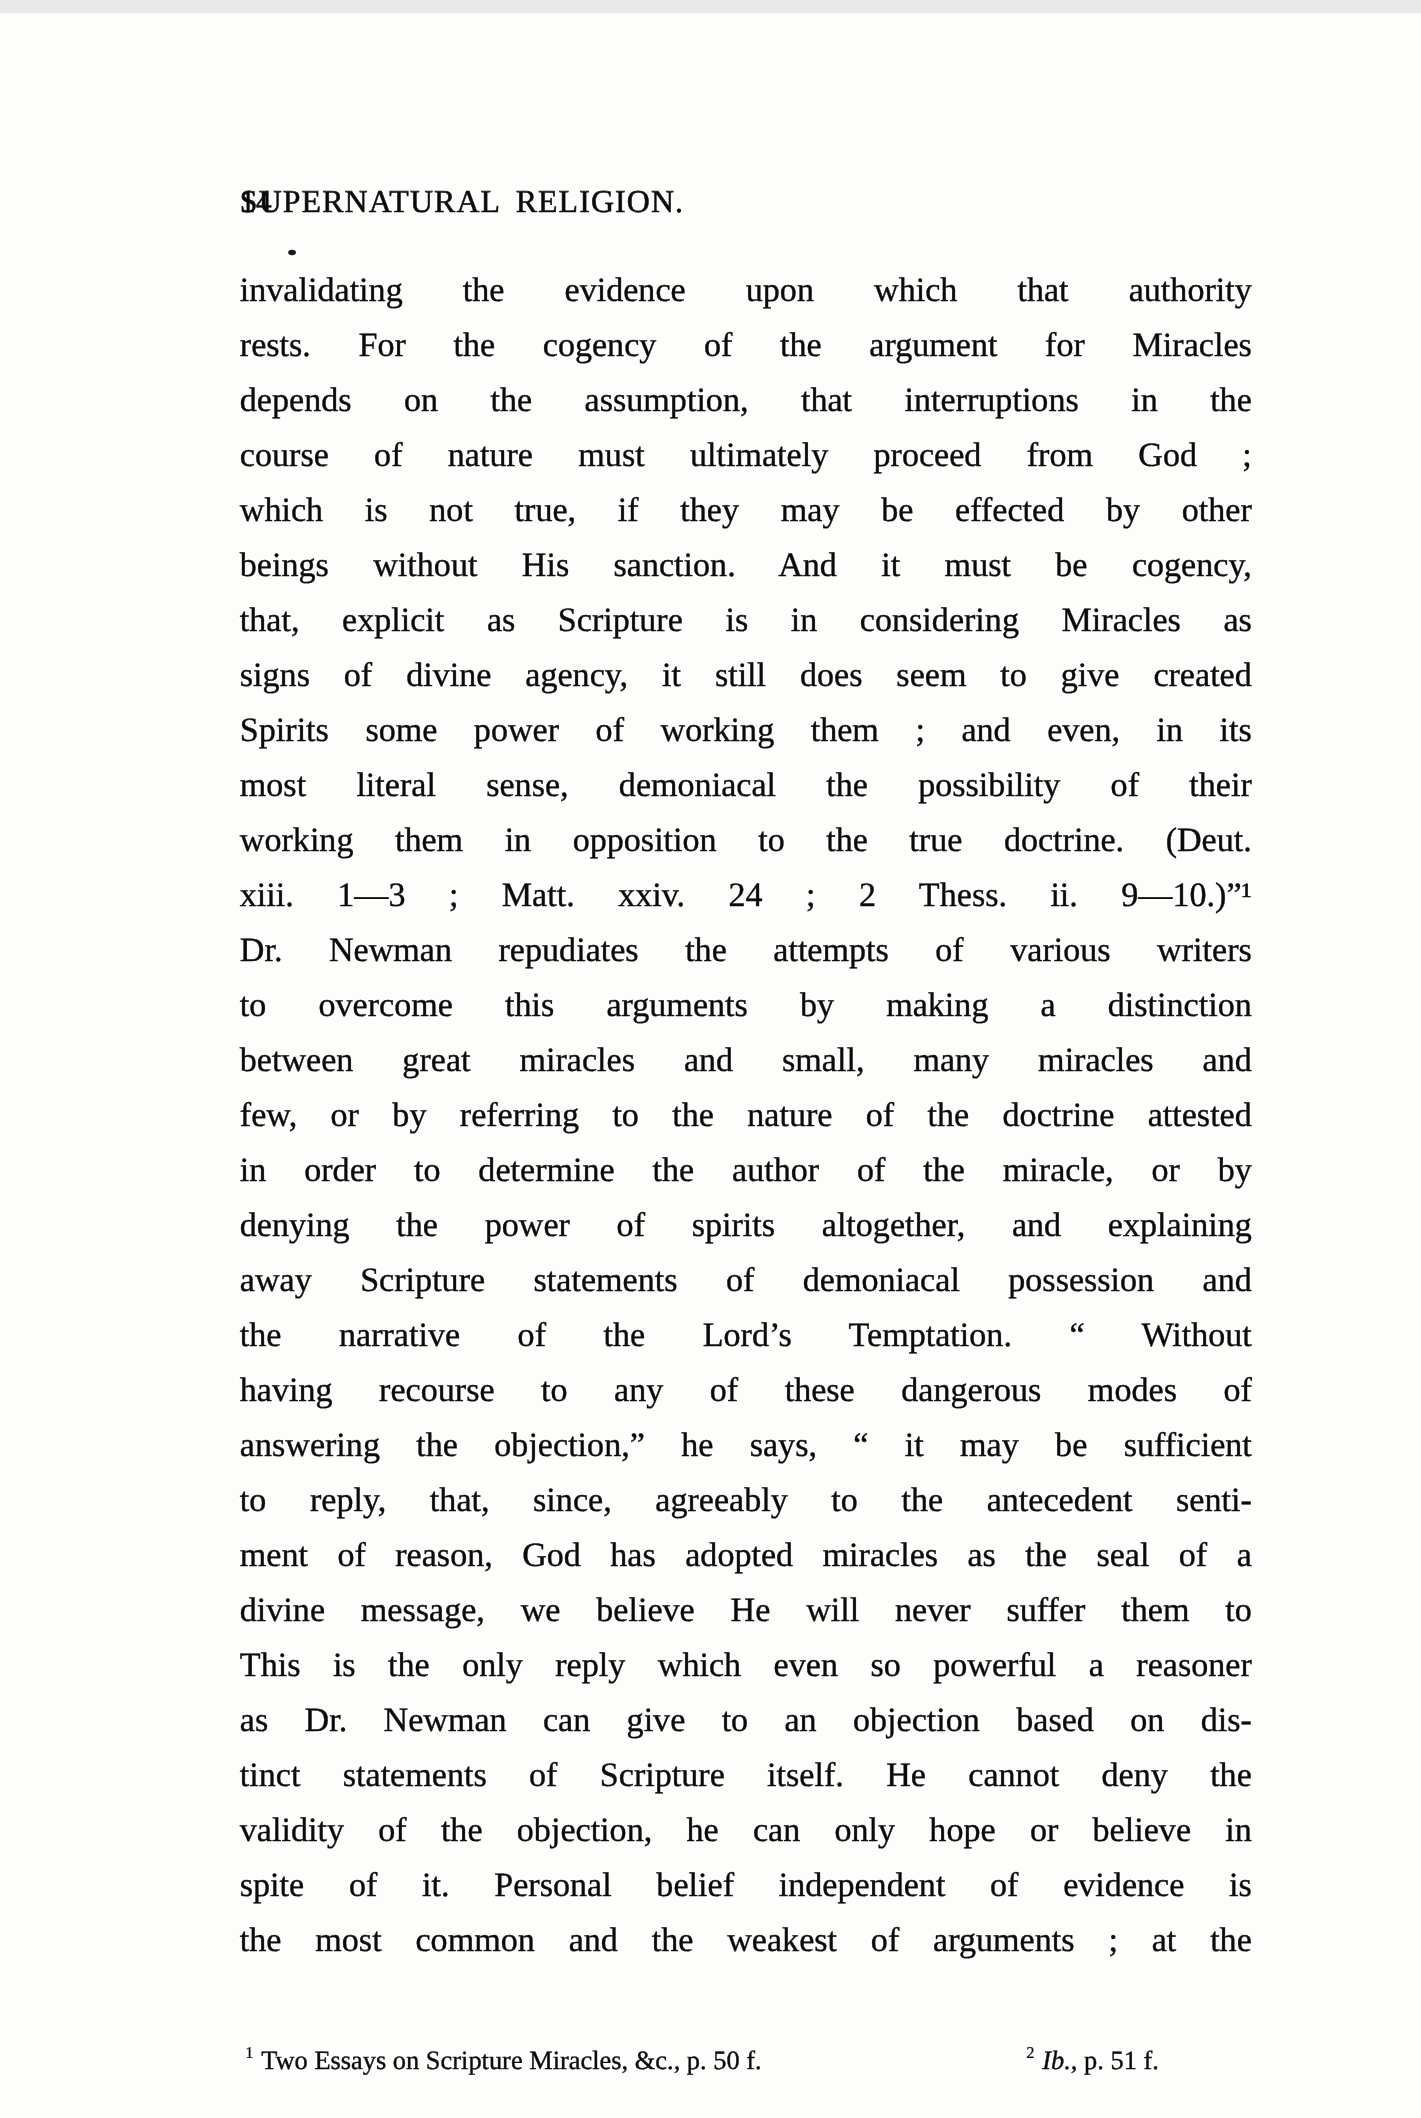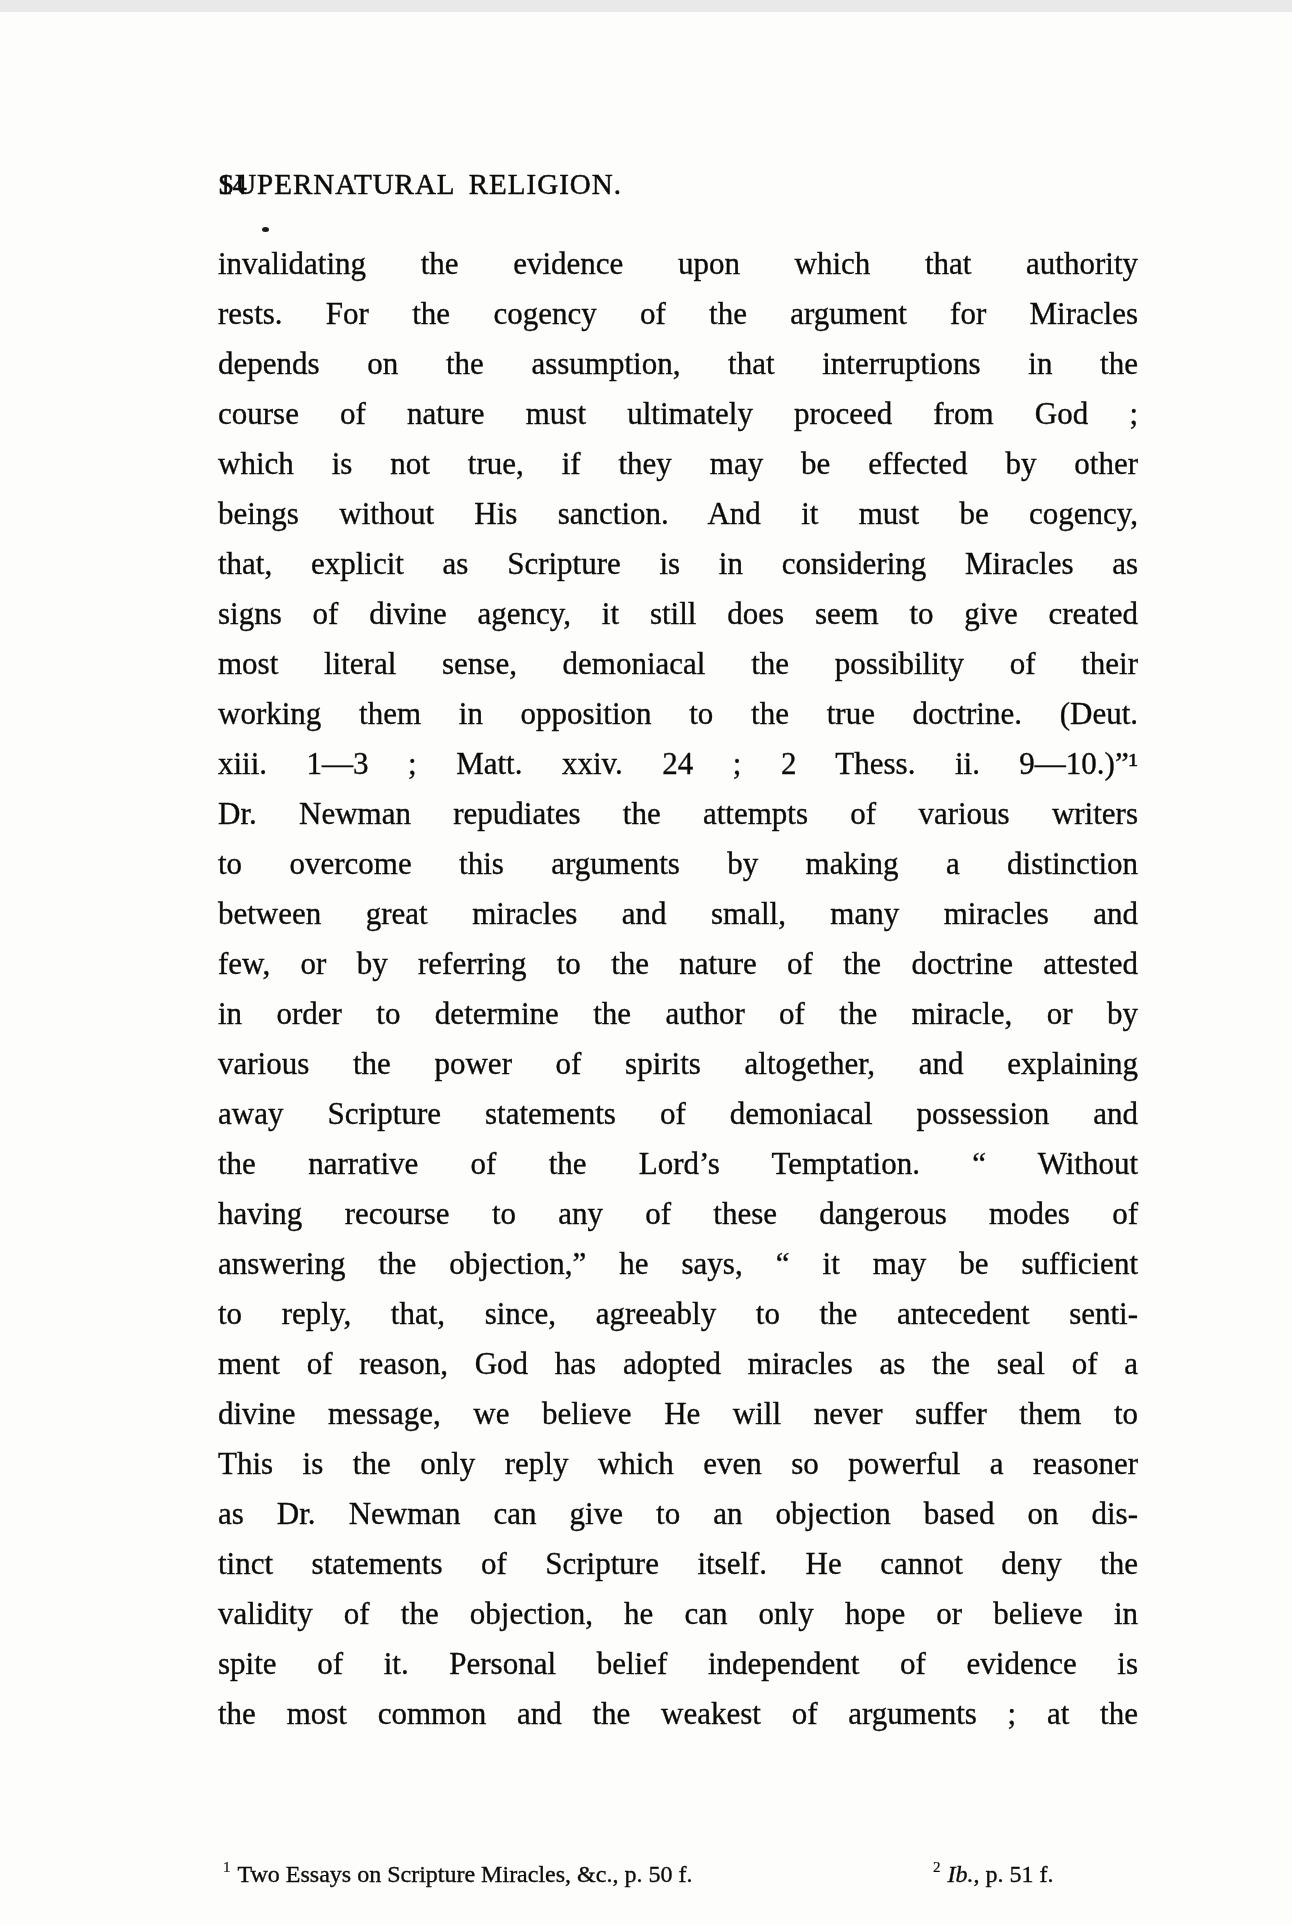--- a/index.html
+++ b/index.html
@@ -98,29 +98,30 @@
 
   <div class="body-text">
       <div class="line">invalidating the evidence upon which that authority</div>
       <div class="line">rests.  For the cogency of the argument for Miracles</div>
       <div class="line">depends on the assumption, that interruptions in the</div>
       <div class="line">course of nature must ultimately proceed from God ;</div>
       <div class="line">which is not true, if they may be effected by other</div>
       <div class="line">beings without His sanction.  And it must be cogency,</div>
       <div class="line">that, explicit as Scripture is in considering Miracles as</div>
       <div class="line">signs of divine agency, it still does seem to give created</div>
+      <div class="line">Spirits some power of working them ; and even, in its</div>
       <div class="line">most literal sense, demoniacal the possibility of their</div>
       <div class="line">working them in opposition to the true doctrine.  (Deut.</div>
       <div class="line">xiii. 1—3 ; Matt. xxiv. 24 ; 2 Thess. ii. 9—10.)”¹</div>
       <div class="line">Dr. Newman repudiates the attempts of various writers</div>
       <div class="line">to overcome this arguments by making a distinction</div>
       <div class="line">between great miracles and small, many miracles and</div>
       <div class="line">few, or by referring to the nature of the doctrine attested</div>
       <div class="line">in order to determine the author of the miracle, or by</div>
-      <div class="line">various the power of spirits altogether, and explaining</div>
+      <div class="line">denying the power of spirits altogether, and explaining</div>
       <div class="line">away Scripture statements of demoniacal possession and</div>
       <div class="line">the narrative of the Lord’s Temptation.  “ Without</div>
       <div class="line">having recourse to any of these dangerous modes of</div>
       <div class="line">answering the objection,” he says, “ it may be sufficient</div>
       <div class="line">to reply, that, since, agreeably to the antecedent senti-</div>
       <div class="line">ment of reason, God has adopted miracles as the seal of a</div>
       <div class="line">divine message, we believe He will never suffer them to</div>
       <div class="line">This is the only reply which even so powerful a reasoner</div>
       <div class="line">as Dr. Newman can give to an objection based on dis-</div>
       <div class="line">tinct statements of Scripture itself.  He cannot deny the</div>

